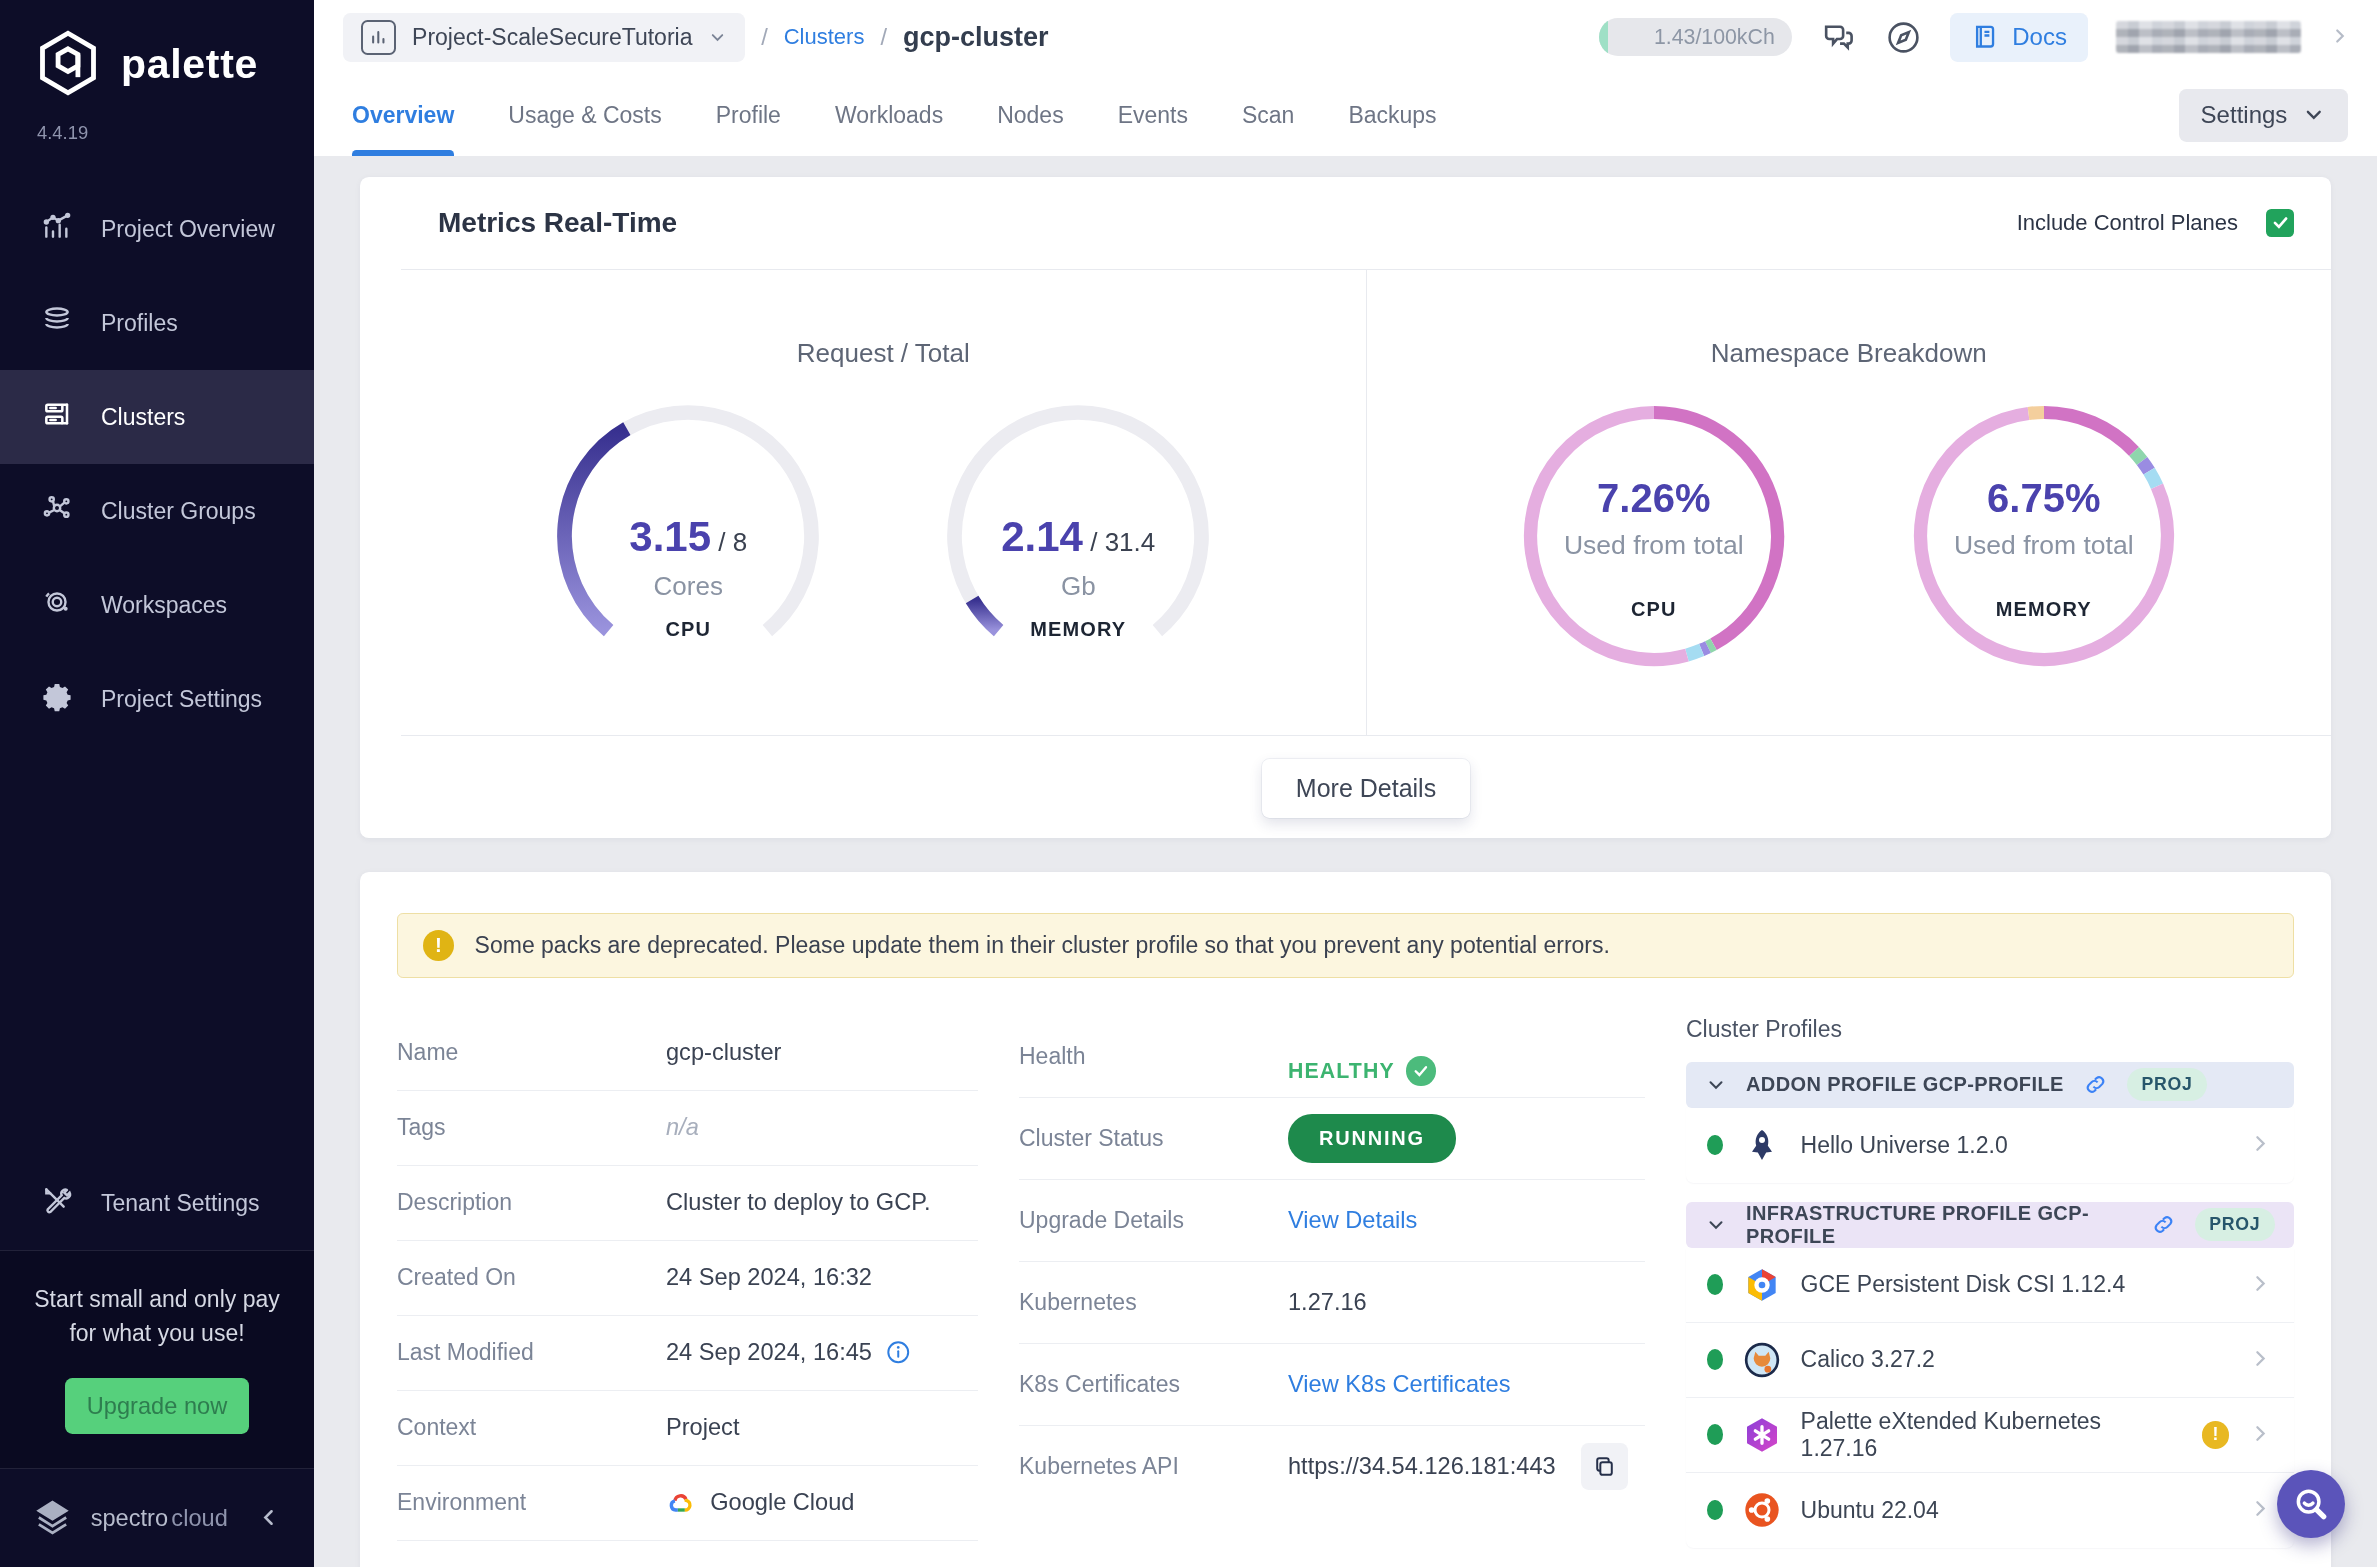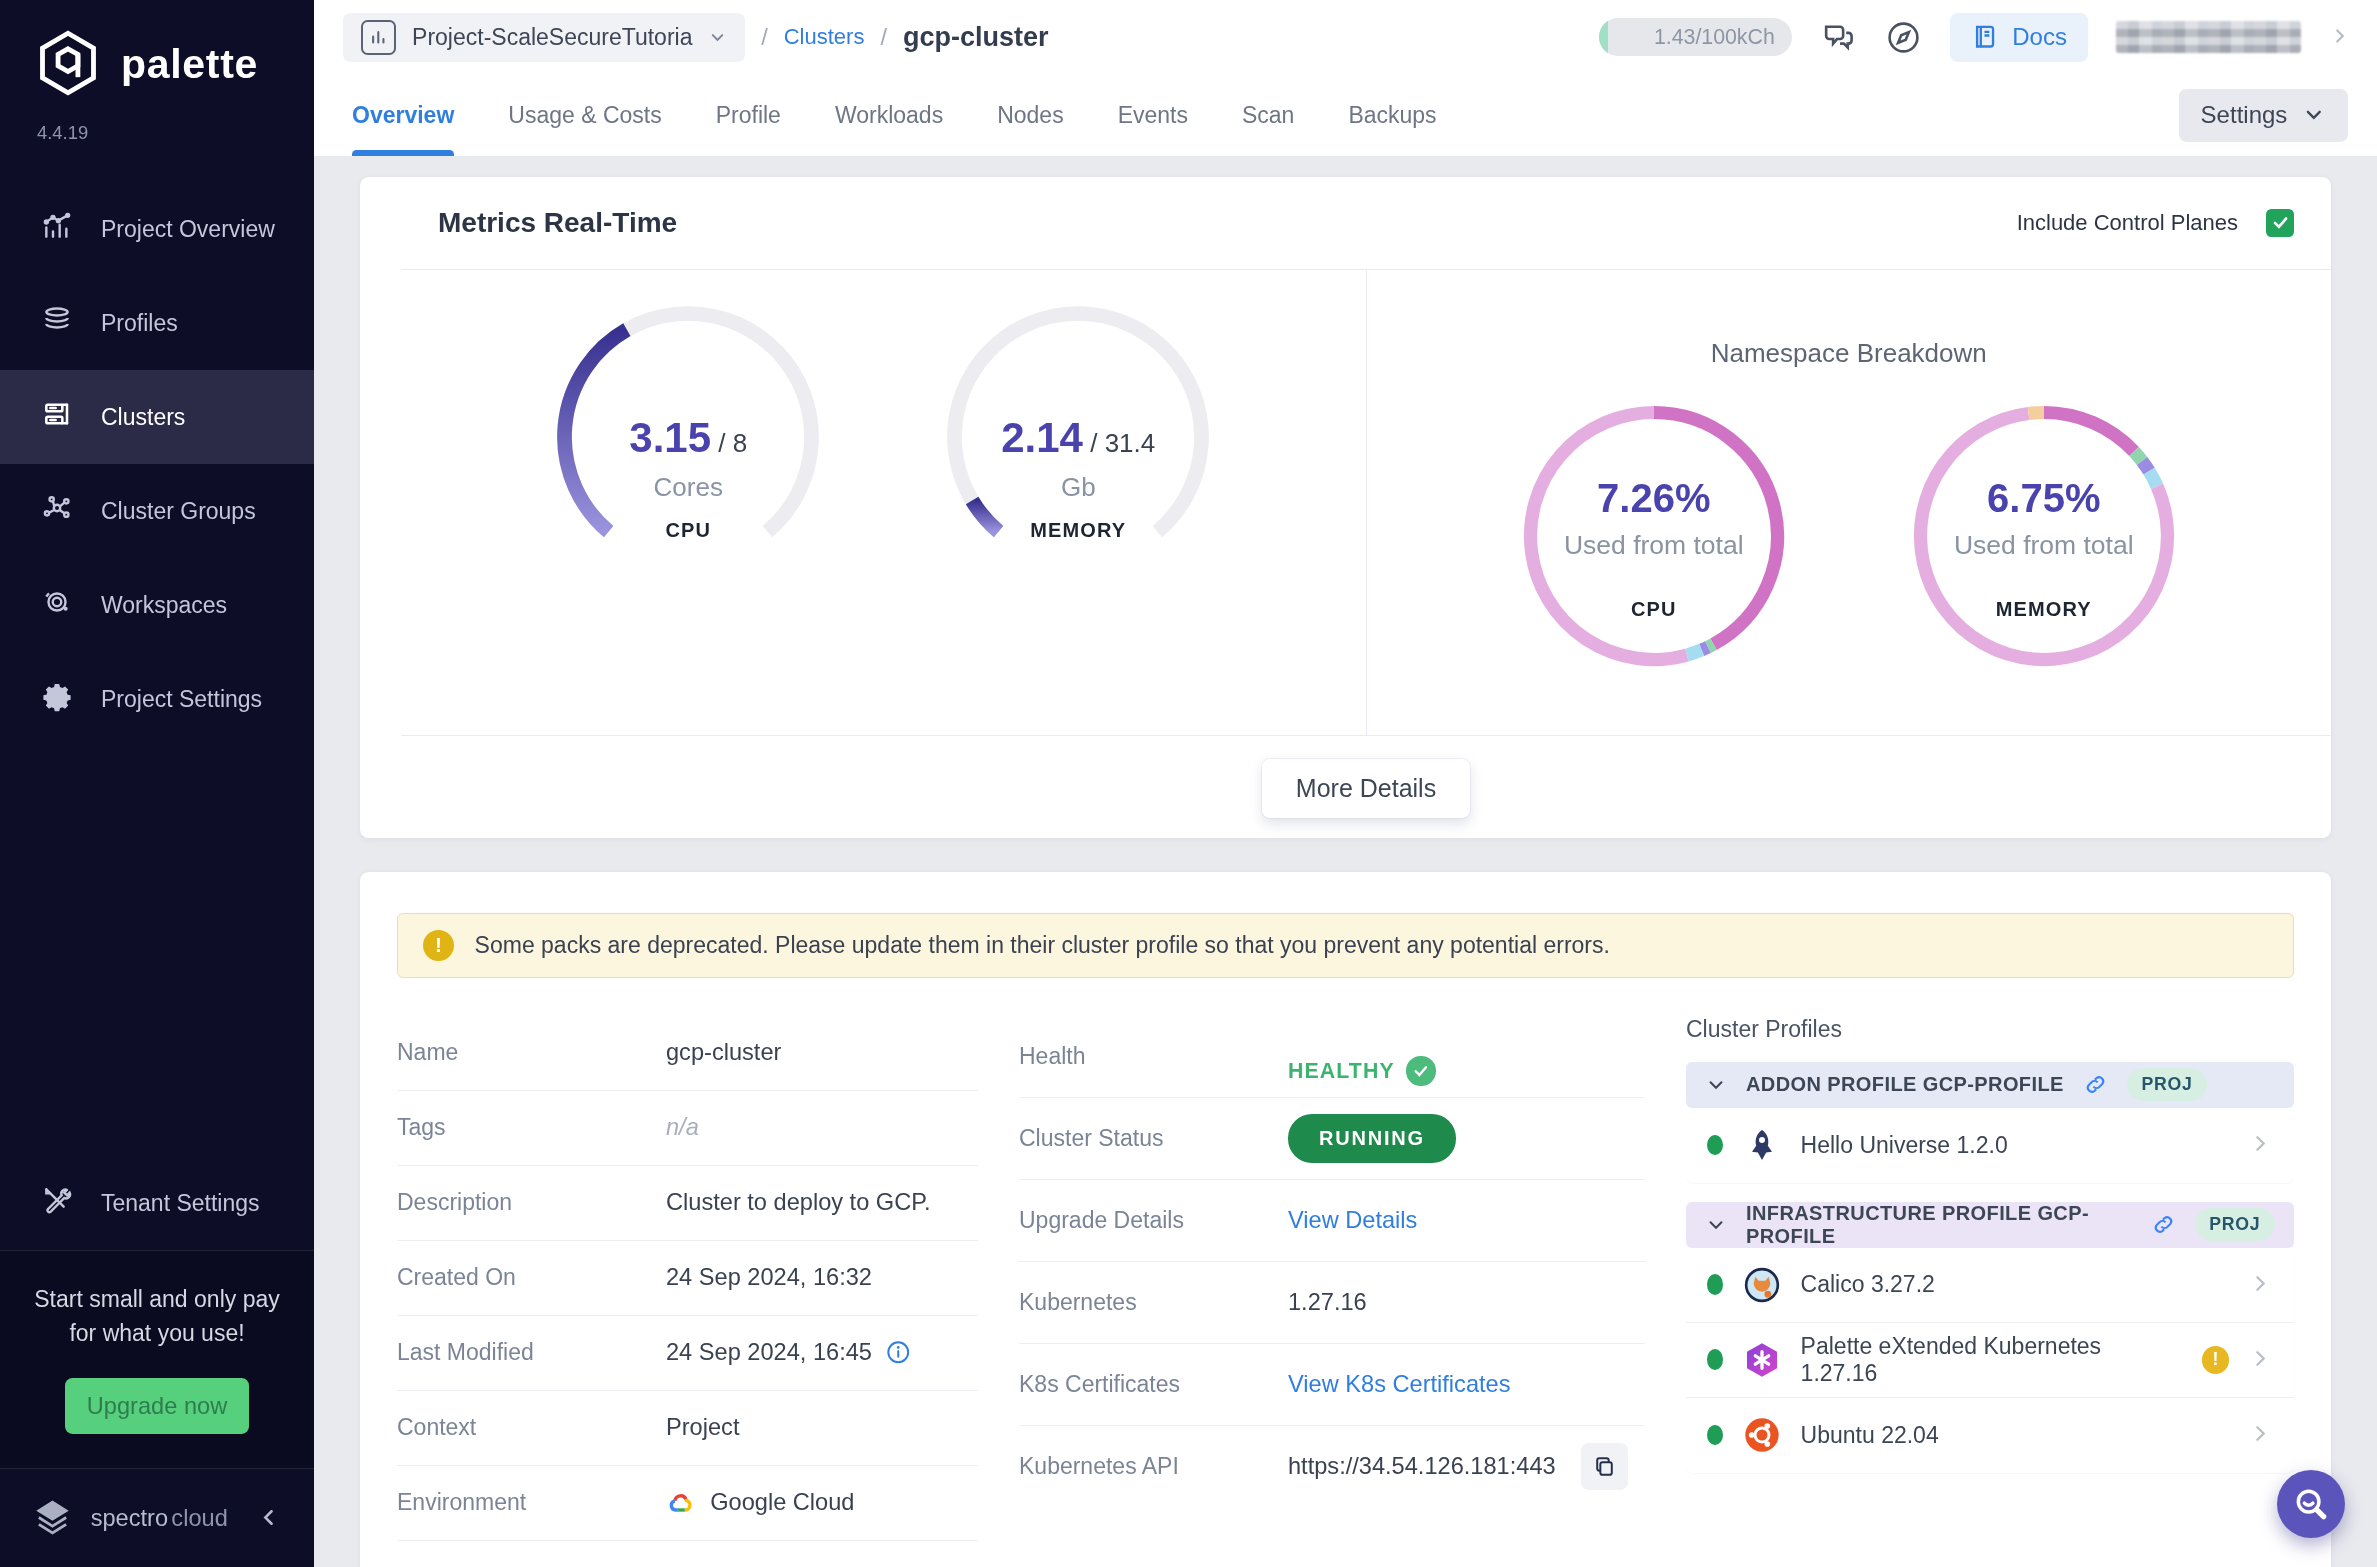--- a/index.html
+++ b/index.html
@@ -314,20 +314,21 @@
           <span>Include Control Planes</span>
           <button class="checkbox" aria-checked="true">
             <svg viewBox="0 0 24 24" fill="none" stroke="#fff" stroke-width="3.4" stroke-linecap="round">
                 <path d="M5 12.5 L10 17.5 L19 7"></path>
               </svg>
           </button>
         </label>
       </div>
       <div class="charts-row">
         <div class="chart-half">
+          <div class="section-title">Request / Total</div>
           <div class="figs" id="gauges">
               <div class="fig">
                 <svg class="ring" width="272" height="272" viewBox="0 0 370 370">
                   <defs>
                     <linearGradient id="gg0" x1="0" y1="0" x2="0" y2="1">
                       <stop offset="0" stop-color="#37308f"></stop>
                       <stop offset="1" stop-color="#9a93dd"></stop>
                     </linearGradient>
                   </defs>
                   <path d="M 77.01 313.70 A 168 168 0 1 1 292.99 313.70" stroke="#ececf1" stroke-width="20" fill="none"></path>
@@ -563,20 +564,36 @@
                       <path d="M10 14 a4 4 0 0 0 5.6 .4 l3 -3 a4 4 0 0 0 -5.6 -5.6 l-1.6 1.6"></path>
                       <path d="M14 10 a4 4 0 0 0 -5.6 -.4 l-3 3 a4 4 0 0 0 5.6 5.6 l1.6 -1.6"></path>
                     </svg>
                   </span>
                   <span class="proj-badge">PROJ</span>
                 </div>
                 <div class="profile-row">
                   <span class="status-dot"></span>
                   <span class="prof-icon">
                     <svg viewBox="0 0 24 24">
+                      <path d="M12 2.5 L20.2 7.25 V16.75 L12 21.5 L3.8 16.75 V7.25 Z" fill="#4285f4"></path>
+                      <path d="M12 2.5 L20.2 7.25 L12 12 Z" fill="#ea4335"></path>
+                      <path d="M12 12 L12 21.5 L3.8 16.75 L3.8 7.25 Z" fill="#fbbc05"></path>
+                      <circle cx="12" cy="12" r="4.6" fill="#ffffff"></circle>
+                      <circle cx="12" cy="12" r="2" fill="#4285f4"></circle>
+                    </svg>
+                  </span>
+                  <span class="prof-label">GCE Persistent Disk CSI 1.12.4</span>
+                  <span class="row-chev"><svg viewBox="0 0 24 24" fill="none" stroke="currentColor" stroke-width="2.2" stroke-linecap="round">
+                      <path d="M9 6 L15 12 L9 18"></path>
+                    </svg></span>
+                </div>
+                <div class="profile-row">
+                  <span class="status-dot"></span>
+                  <span class="prof-icon">
+                    <svg viewBox="0 0 24 24">
                       <circle cx="12" cy="12" r="9.5" fill="#cfe6f5" stroke="#1b2a4a" stroke-width="1.6"></circle>
                       <path d="M8 7 l2 2.5 h4 L16 7 l1 4 a5 5 0 1 1 -10 0 Z" fill="#e78a3b"></path>
                       <circle cx="15.5" cy="17.5" r="2" fill="#e8772e"></circle>
                     </svg>
                   </span>
                   <span class="prof-label">Calico 3.27.2</span>
                   <span class="row-chev"><svg viewBox="0 0 24 24" fill="none" stroke="currentColor" stroke-width="2.2" stroke-linecap="round">
                       <path d="M9 6 L15 12 L9 18"></path>
                     </svg></span>
                 </div>

